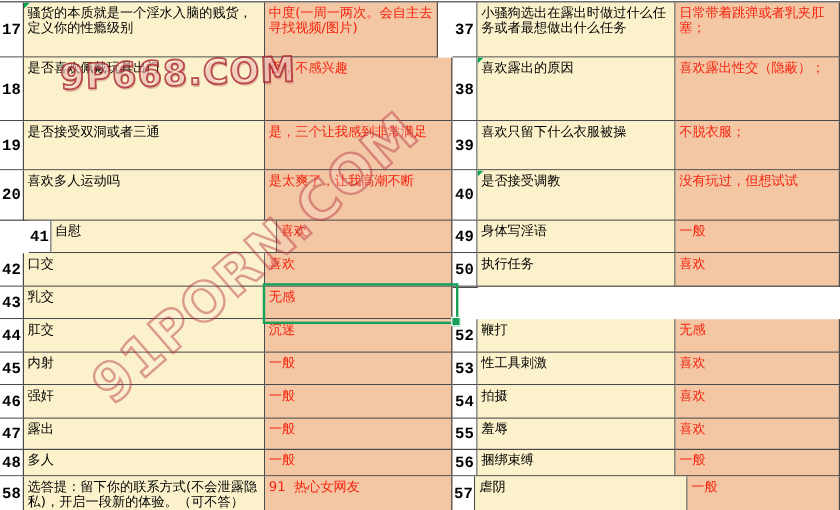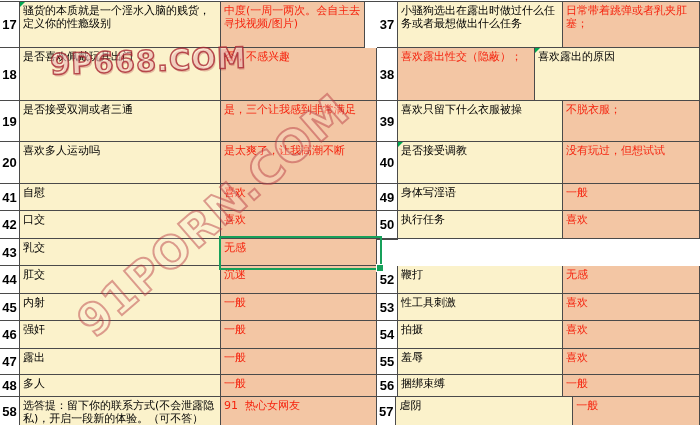--- a/index.html
+++ b/index.html
@@ -7,21 +7,21 @@
        font-family:"DejaVu Sans",sans-serif}
   #sheet{position:absolute;inset:0}
   #sheet::before{content:'';position:absolute;top:1px;left:0;right:0;height:1px;
        background:var(--grid);z-index:2}
   .pane{position:absolute;top:2px;bottom:0}
   .row{position:relative;display:flex}
   .cell{position:relative;box-sizing:border-box;border-right:1px solid var(--grid);
         border-bottom:1px solid var(--grid);overflow:hidden;font-size:11px;
         line-height:13px;padding:2px 2px 0 3px;white-space:pre-wrap;word-break:break-all}
   .num{display:flex;align-items:center;justify-content:center;background:#fff;
-       font-family:Liberation Sans, sans-serif;font-weight:bold;font-size:13px;padding:0;color:#000}
+       font-family:Liberation Mono, monospace;font-weight:bold;font-size:13px;padding:0;color:#000}
   .q{background:var(--question_bg);color:#000}
   .a{background:var(--answer_bg);color:var(--answer_red)}
   .comment{position:absolute;top:0;left:0;width:0;height:0;
        border-top:5px solid var(--comment_green);border-right:5px solid transparent}
   .sel{position:absolute;left:219px;top:236px;width:159px;height:30px;
        border:2px solid var(--selection_green);z-index:5;pointer-events:none}
   .handle{position:absolute;right:-4px;bottom:-4px;width:6px;height:6px;
        background:var(--selection_green);border:1px solid #fff;pointer-events:auto}
   .wm{position:absolute;font-weight:bold;letter-spacing:1px;z-index:6;pointer-events:none;
       white-space:nowrap}
@@ -36,22 +36,22 @@
 
 <div id="sheet">
     <div class="pane" style="left: 377px; width: 323px;">
       <div class="row" style="height: 46px;">
         <div class="cell num" style="width: 21px;"><span>37</span></div>
         <div class="cell q" style="width: 165px;"><span>小骚狗选出在露出时做过什么任务或者最想做出什么任务</span></div>
         <div class="cell a" style="width: 137px;"><span>日常带着跳弹或者乳夹肛塞；</span></div>
       </div>
       <div class="row" style="height: 53px;">
         <div class="cell num" style="width: 21px;"><span>38</span></div>
+        <div class="cell q" style="width: 165px;"><span>喜欢露出的原因</span><span class="comment"></span></div>
         <div class="cell a" style="width: 137px;"><span>喜欢露出性交（隐蔽）；</span></div>
-        <div class="cell q" style="width: 165px;"><span>喜欢露出的原因</span><span class="comment"></span></div>
       </div>
       <div class="row" style="height: 41px;">
         <div class="cell num" style="width: 21px;"><span>39</span></div>
         <div class="cell q" style="width: 165px;"><span>喜欢只留下什么衣服被操</span></div>
         <div class="cell a" style="width: 137px;"><span>不脱衣服；</span></div>
       </div>
       <div class="row" style="height: 42px;">
         <div class="cell num" style="width: 21px;"><span>40</span></div>
         <div class="cell q" style="width: 165px;"><span>是否接受调教</span><span class="comment"></span></div>
         <div class="cell a" style="width: 137px;"><span>没有玩过，但想试试</span></div>
@@ -116,21 +116,21 @@
       <div class="row" style="height: 41px;">
         <div class="cell num" style="width: 20px;"><span>19</span></div>
         <div class="cell q" style="width: 201px;"><span>是否接受双洞或者三通</span></div>
         <div class="cell a" style="width: 156px;"><span>是，三个让我感到非常满足</span></div>
       </div>
       <div class="row" style="height: 42px;">
         <div class="cell num" style="width: 20px;"><span>20</span></div>
         <div class="cell q" style="width: 201px;"><span>喜欢多人运动吗</span></div>
         <div class="cell a" style="width: 156px;"><span>是太爽了，让我高潮不断</span></div>
       </div>
-      <div class="row" style="height: 27px;">
+      <div class="row" style="height: 27px; padding-left: 24px;">
         <div class="cell num" style="width: 20px;"><span>41</span></div>
         <div class="cell q" style="width: 201px;"><span>自慰</span></div>
         <div class="cell a" style="width: 156px;"><span>喜欢</span></div>
       </div>
       <div class="row" style="height: 28px;">
         <div class="cell num" style="width: 20px;"><span>42</span></div>
         <div class="cell q" style="width: 201px;"><span>口交</span></div>
         <div class="cell a" style="width: 156px;"><span>喜欢</span></div>
       </div>
       <div class="row" style="height: 27px;">

